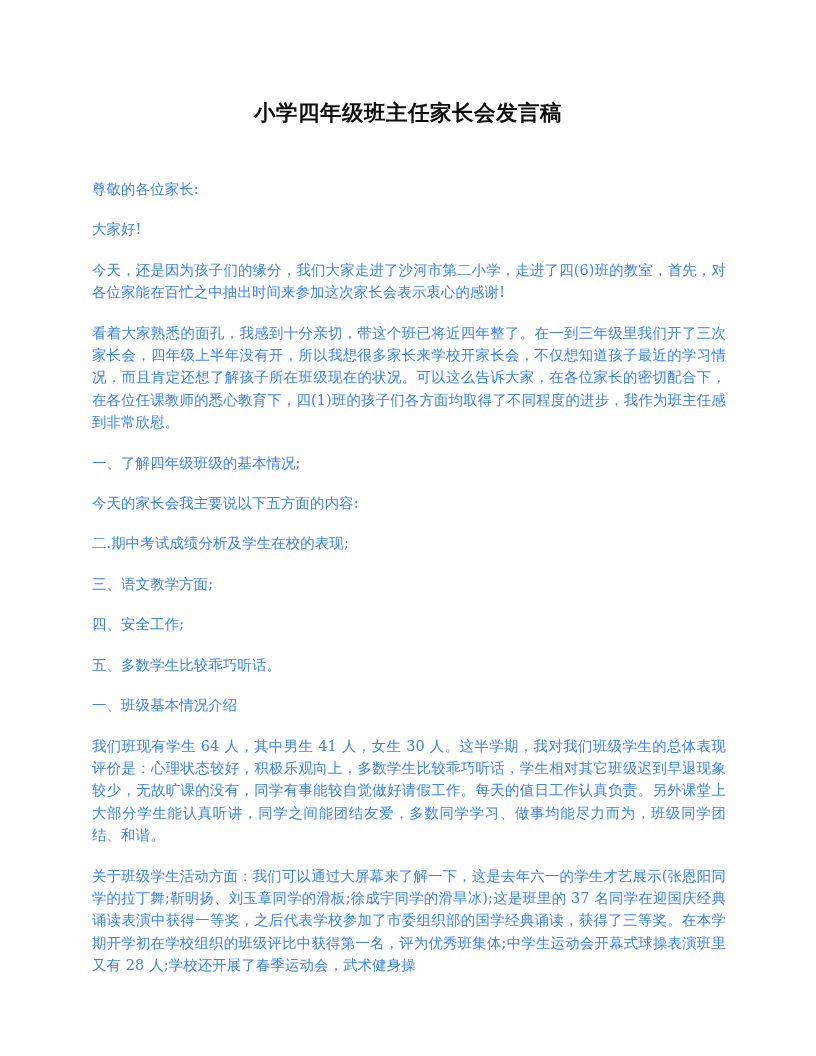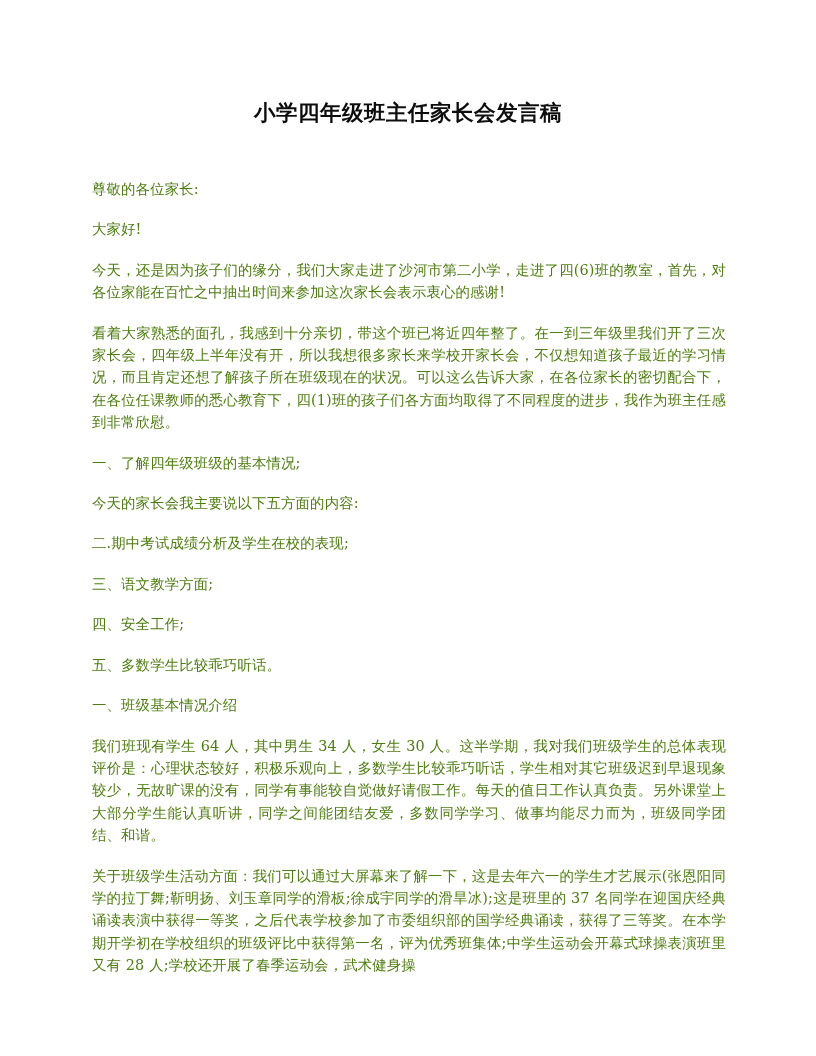--- a/index.html
+++ b/index.html
@@ -51,21 +51,21 @@
     width: 634px;
   }
 
   p.para {
     margin: 0 0 18px 0;
     padding: 0;
     font-size: 14.4px;
     line-height: 22.4px;
     text-align: justify;
     text-justify: inter-ideograph;
-    color: #4d7c0f;
+    color: #3b82f6;
     letter-spacing: 0.15px;
   }
 
   p.para:last-child {
     margin-bottom: 7px;
   }
 
   
   p.short {
     margin-bottom: 18px;
@@ -99,18 +99,18 @@
     <p class="para short">二.期中考试成绩分析及学生在校的表现;</p>
 
     <p class="para short">三、语文教学方面;</p>
 
     <p class="para short">四、安全工作;</p>
 
     <p class="para short">五、多数学生比较乖巧听话。</p>
 
     <p class="para section-head">一、班级基本情况介绍</p>
 
-    <p class="para">我们班现有学生 64 人，其中男生 34 人，女生 30 人。这半学期，我对我们班级学生的总体表现评价是：心理状态较好，积极乐观向上，多数学生比较乖巧听话，学生相对其它班级迟到早退现象较少，无故旷课的没有，同学有事能较自觉做好请假工作。每天的值日工作认真负责。另外课堂上大部分学生能认真听讲，同学之间能团结友爱，多数同学学习、做事均能尽力而为，班级同学团结、和谐。</p>
+    <p class="para">我们班现有学生 64 人，其中男生 41 人，女生 30 人。这半学期，我对我们班级学生的总体表现评价是：心理状态较好，积极乐观向上，多数学生比较乖巧听话，学生相对其它班级迟到早退现象较少，无故旷课的没有，同学有事能较自觉做好请假工作。每天的值日工作认真负责。另外课堂上大部分学生能认真听讲，同学之间能团结友爱，多数同学学习、做事均能尽力而为，班级同学团结、和谐。</p>
 
     <p class="para">关于班级学生活动方面：我们可以通过大屏幕来了解一下，这是去年六一的学生才艺展示(张恩阳同学的拉丁舞;靳明扬、刘玉章同学的滑板;徐成宇同学的滑旱冰);这是班里的 37 名同学在迎国庆经典诵读表演中获得一等奖，之后代表学校参加了市委组织部的国学经典诵读，获得了三等奖。在本学期开学初在学校组织的班级评比中获得第一名，评为优秀班集体;中学生运动会开幕式球操表演班里又有 28 人;学校还开展了春季运动会，武术健身操</p>
 
   </div>
 </div>
 
 </body></html>

